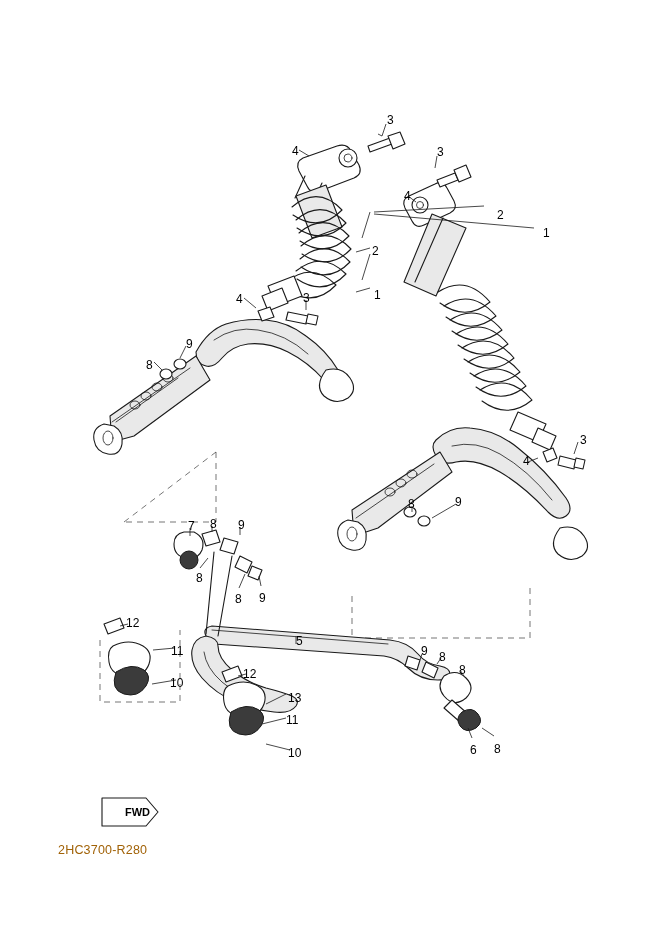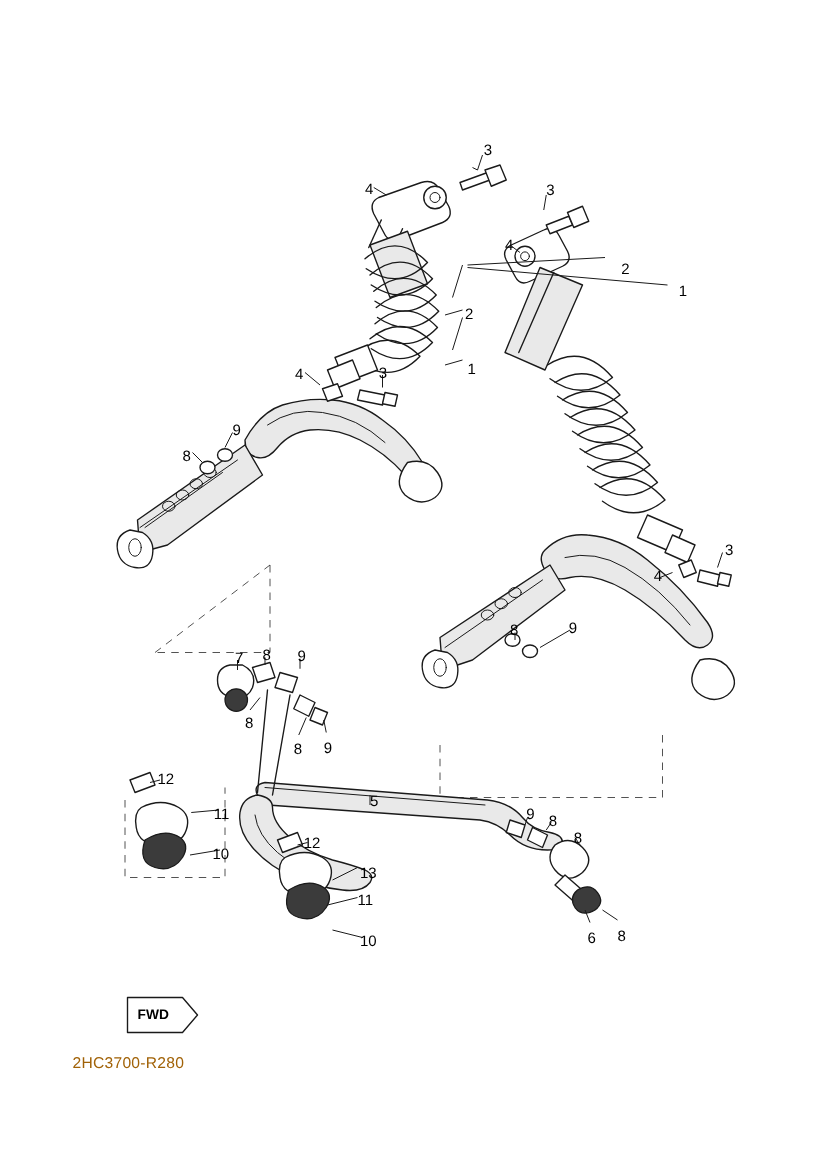--- a/index.html
+++ b/index.html
@@ -239,14 +239,14 @@
     <div class="callout" style="left: 459px; top: 664px;">8</div>
     <div class="callout" style="left: 243px; top: 668px;">12</div>
     <div class="callout" style="left: 288px; top: 692px;">13</div>
     <div class="callout" style="left: 170px; top: 677px;">10</div>
     <div class="callout" style="left: 286px; top: 714px;">11</div>
     <div class="callout" style="left: 470px; top: 744px;">6</div>
     <div class="callout" style="left: 494px; top: 743px;">8</div>
     <div class="callout" style="left: 288px; top: 747px;">10</div>
   </div>
 
-<div class="fwdlabel" style="left:110px;top:806px;">FWD</div>
+<div class="fwdlabel" style="left:125px;top:806px;">FWD</div>
 <div class="partcode" style="left:58px;top:843px;">2HC3700-R280</div>
 
 </body></html>

